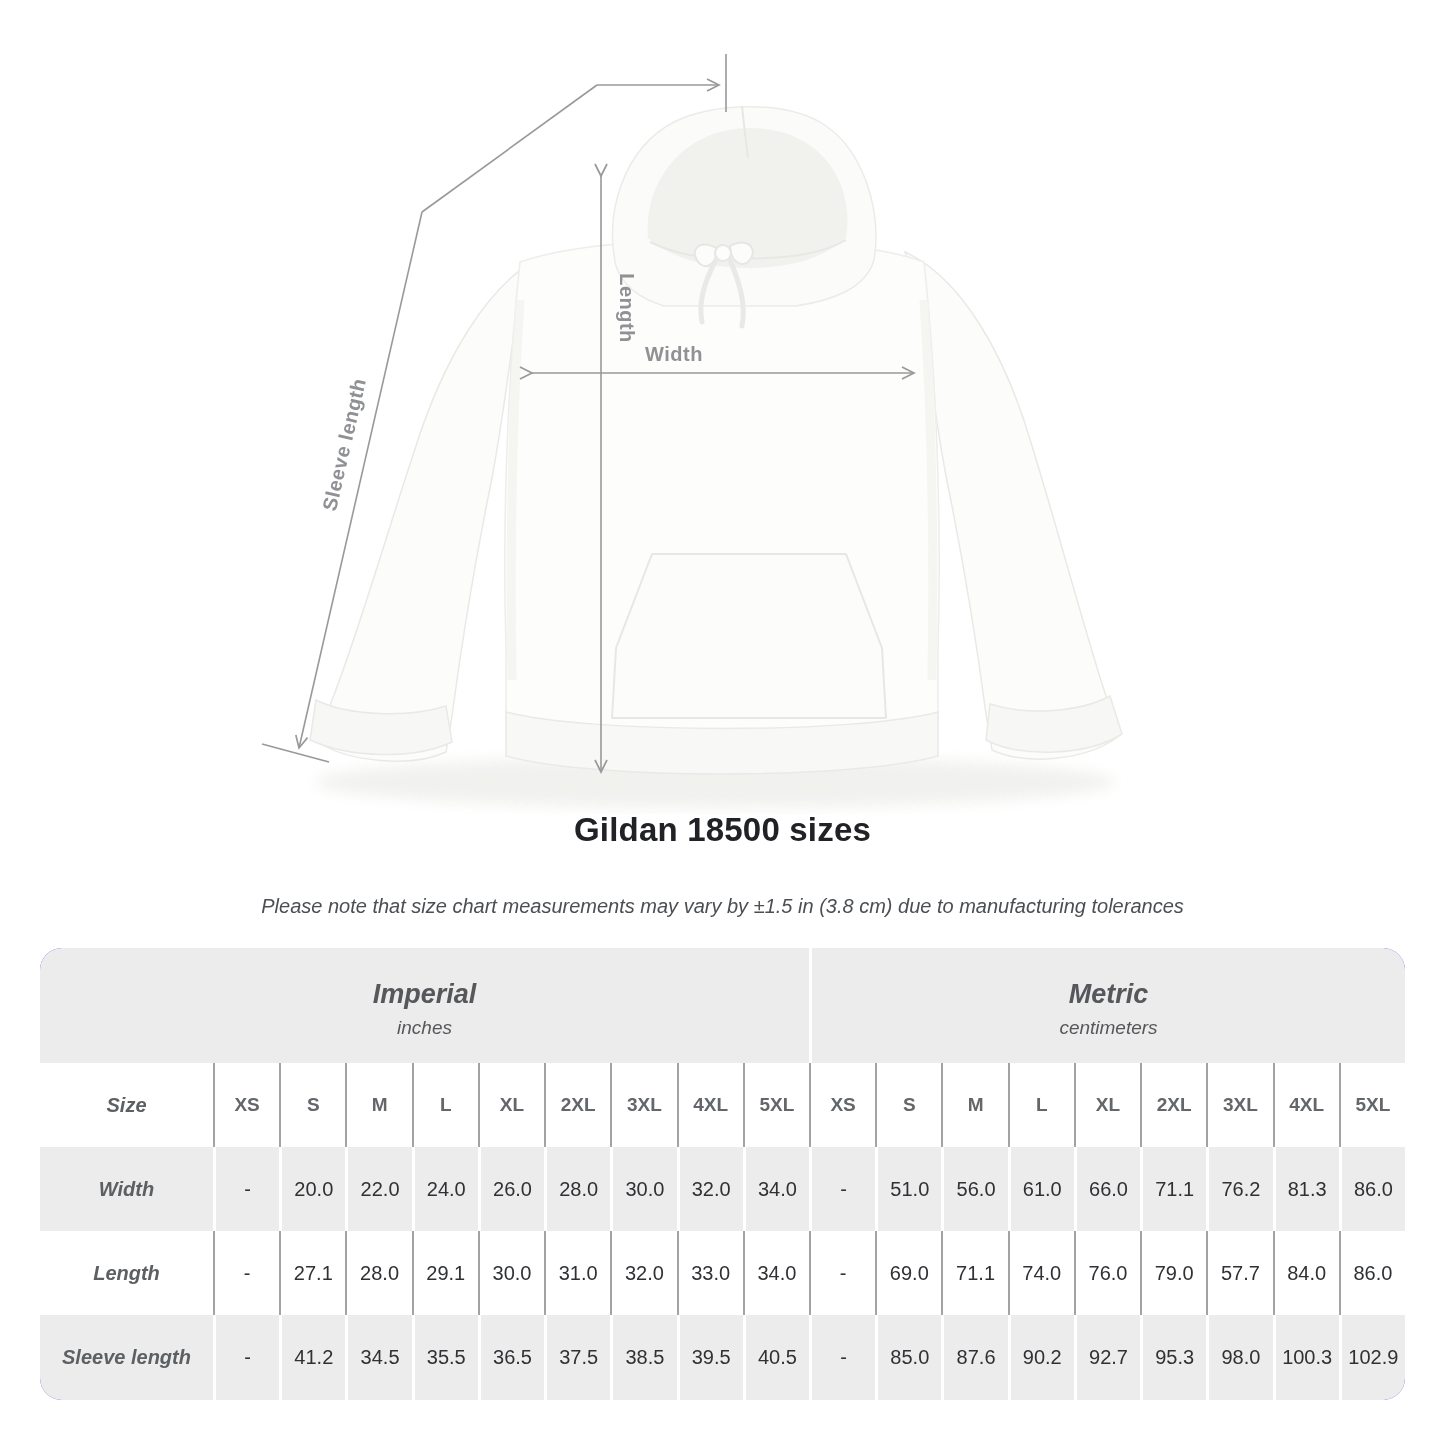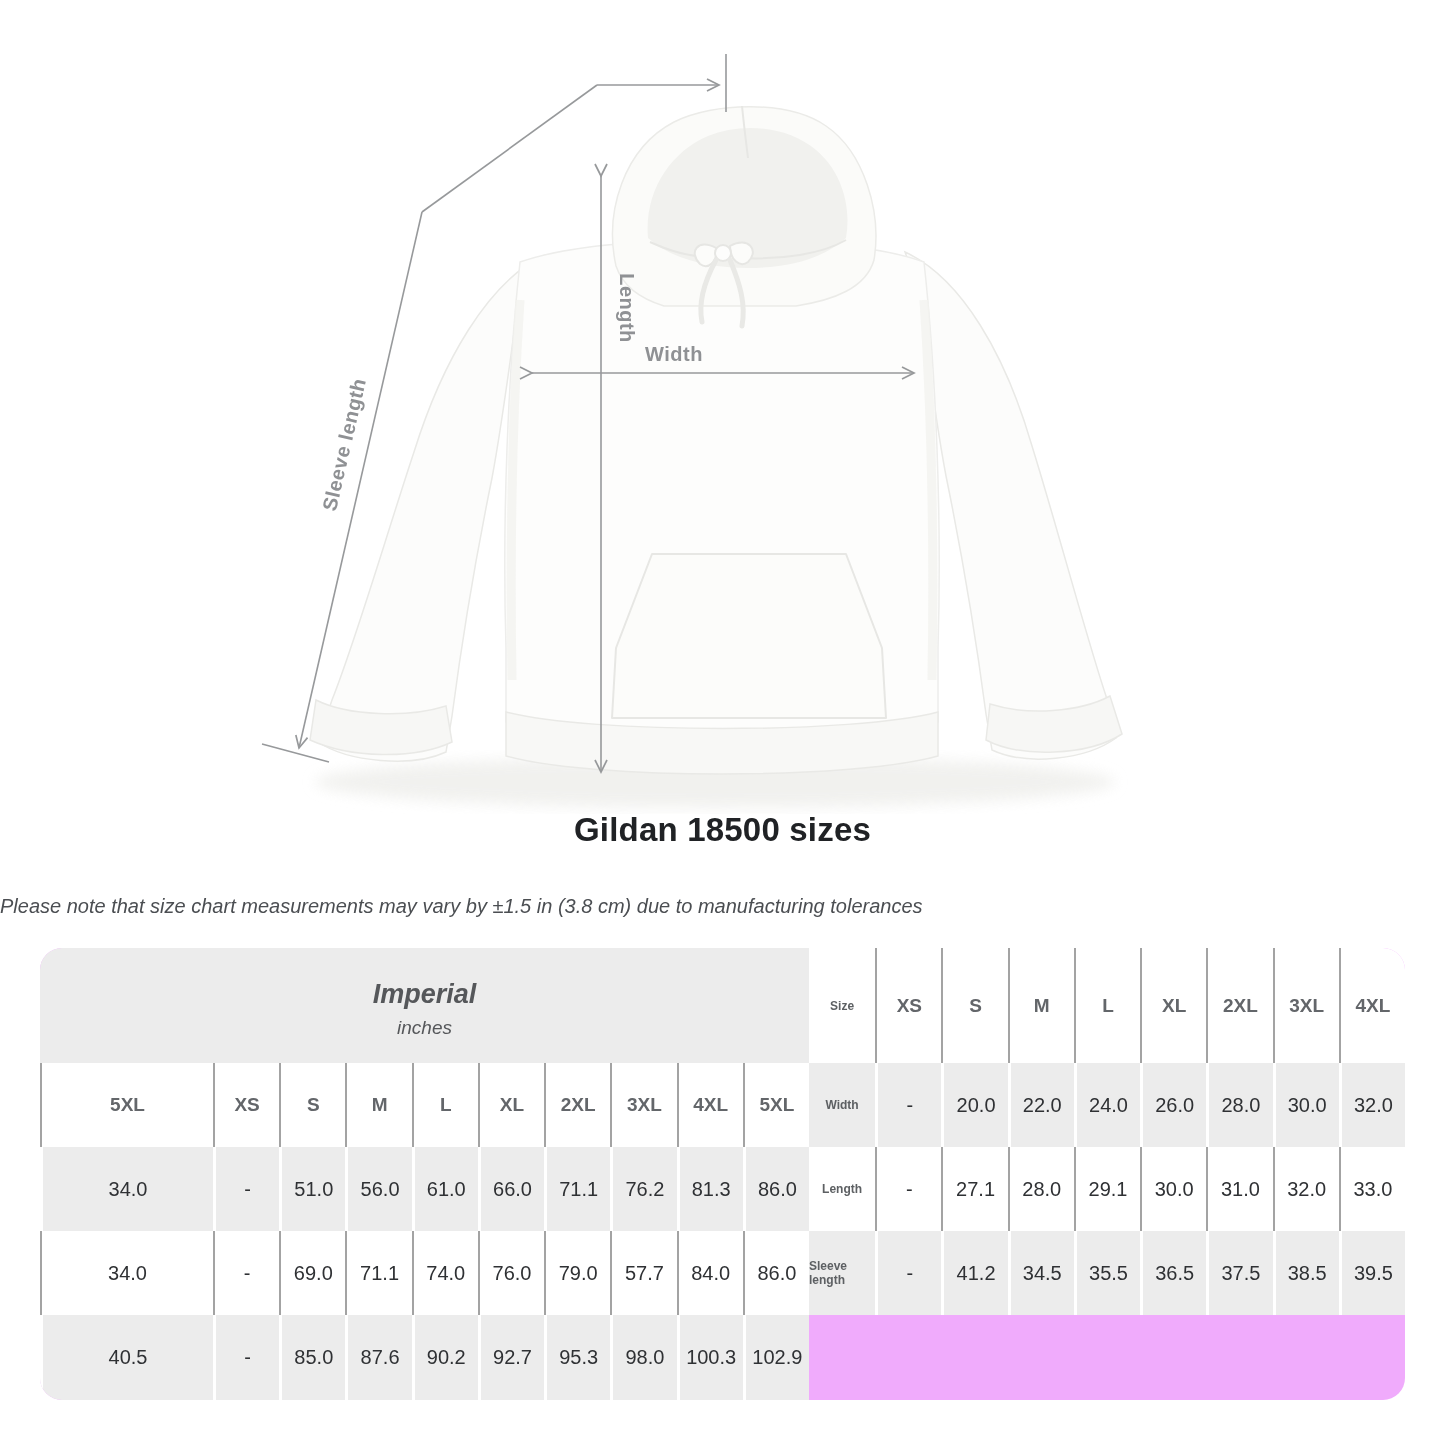--- a/index.html
+++ b/index.html
@@ -10,42 +10,42 @@
   
   .diagram{position:absolute;left:0;top:0;width:1445px;height:845px;}
   .diagram svg{display:block;}
   .annot-text{font-family:"Liberation Sans",sans-serif;font-weight:bold;font-size:20px;fill:#8f9194;letter-spacing:.5px;}
   
   .page-title{
     position:absolute;top:811px;left:0;width:1445px;text-align:center;
     font-size:33px;font-weight:bold;color:#202225;letter-spacing:.2px;
   }
   .page-subtitle{
-    position:absolute;top:895px;left:0;width:1445px;text-align:left;
+    position:absolute;top:895px;left:0;width:1445px;text-align:center;
     font-size:20px;font-style:italic;color:#4b4e52;
   }
   
   .chart-wrap{
     position:absolute;left:40px;top:948px;width:1365px;height:452px;
-    border-radius:22px;overflow:hidden;background:#f0abfc;
+    border-radius:22px;overflow:hidden;background:#1d4ed8;
     display:grid;
     grid-template-columns:173px repeat(18,1fr);
     grid-template-rows:115px 84px 84px 84px 85px;
   }
   .cell{display:flex;align-items:center;justify-content:center;}
   .unit-cell{background:#ececec;flex-direction:column;gap:7px;padding-top:6px;}
   .unit-cell.metric-half{border-left:3px solid #ffffff;}
   .unit-label{font-size:27px;font-weight:bold;font-style:italic;color:#55575a;}
   .unit-sub{font-size:19px;font-style:italic;color:#55575a;}
   .row-white{background:#ffffff;border-left:2px solid #a3a3a3;}
   .row-white.first{border-left:none;}
   .row-gray{background:#ececec;border-left:3px solid #ffffff;}
   .row-gray.first{border-left:none;}
   .size-cell{font-weight:bold;font-size:19px;color:#63666a;}
-  .label-cell{font-weight:bold;font-size:12px;color:#5d6063;}
+  .label-cell{font-weight:bold;font-size:20px;color:#5d6063;font-style:italic;}
   .value-cell{font-size:20px;color:#2f3134;}
 </style>
 </head>
 <body>
 
 <div class="diagram">
   <svg width="1445" height="845" viewBox="0 0 1445 845">
     <defs>
       <marker id="arrow" markerUnits="userSpaceOnUse" markerWidth="16" markerHeight="14" viewBox="0 0 16 14" refX="14" refY="7" orient="auto">
         <path d="M2 1 L14 7 L2 13" fill="none" stroke="#97999b" stroke-width="1.7"></path>
@@ -113,20 +113,24 @@
   </svg>
 </div>
 
 <div class="page-title">Gildan 18500 sizes</div>
 <div class="page-subtitle">Please note that size chart measurements may vary by ±1.5 in (3.8 cm) due to manufacturing tolerances</div>
 
 <div class="chart-wrap">
   <div class="cell unit-cell" style="grid-column:1 / span 10">
     <div class="unit-label">Imperial</div>
     <div class="unit-sub">inches</div>
+  </div>
+  <div class="cell unit-cell metric-half" style="grid-column:11 / span 9">
+    <div class="unit-label">Metric</div>
+    <div class="unit-sub">centimeters</div>
   </div>
 
 <div class="cell label-cell row-white first">Size</div>
     <div class="cell size-cell row-white">XS</div>
     <div class="cell size-cell row-white">S</div>
     <div class="cell size-cell row-white">M</div>
     <div class="cell size-cell row-white">L</div>
     <div class="cell size-cell row-white">XL</div>
     <div class="cell size-cell row-white">2XL</div>
     <div class="cell size-cell row-white">3XL</div>

